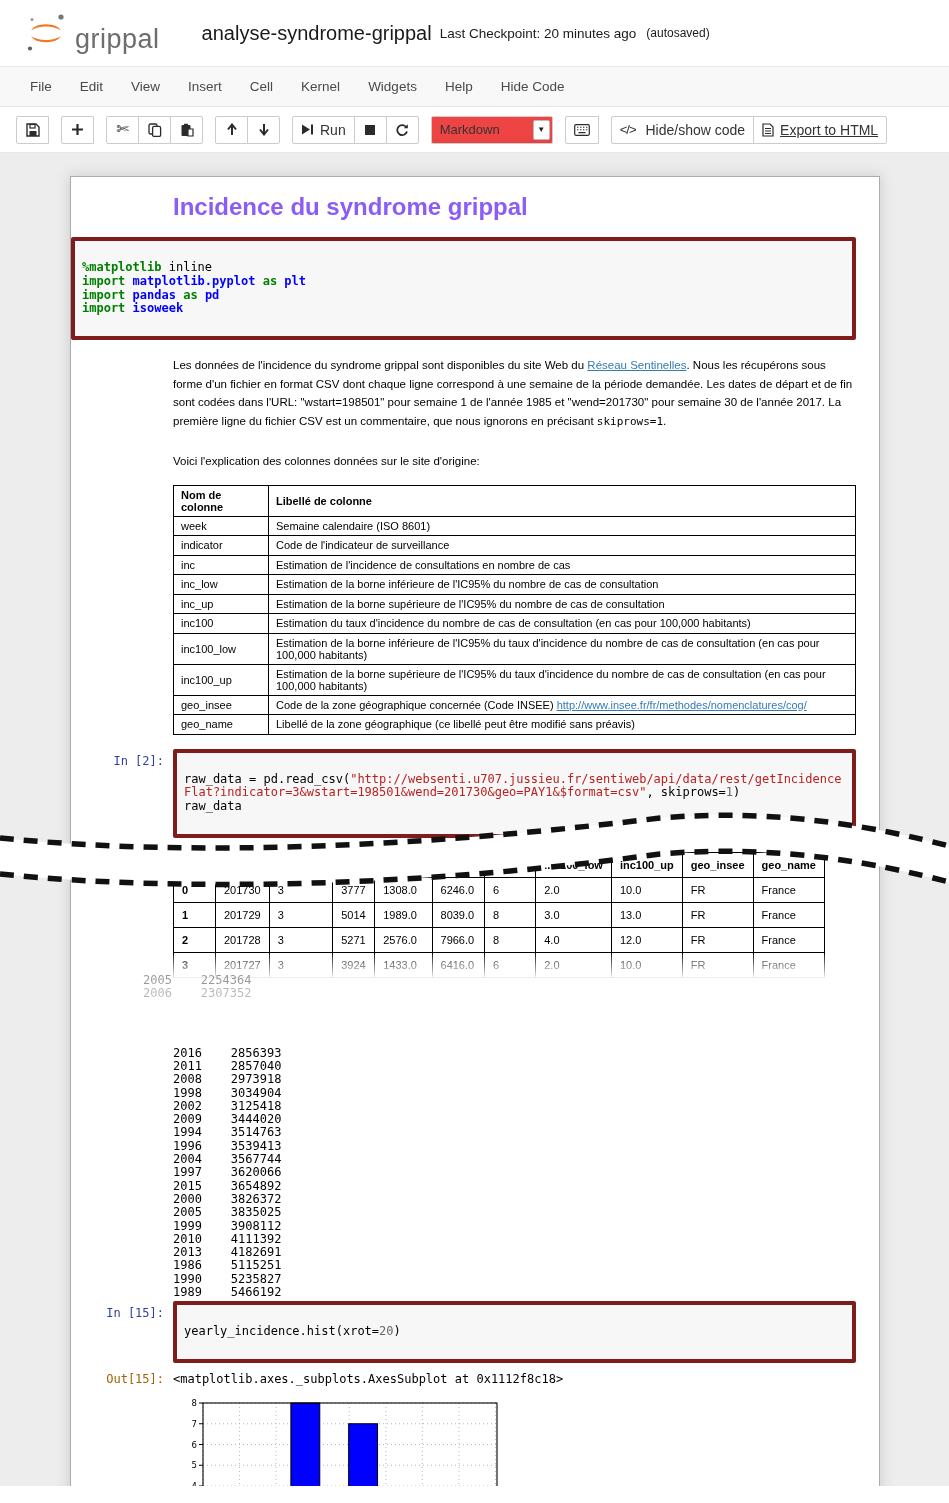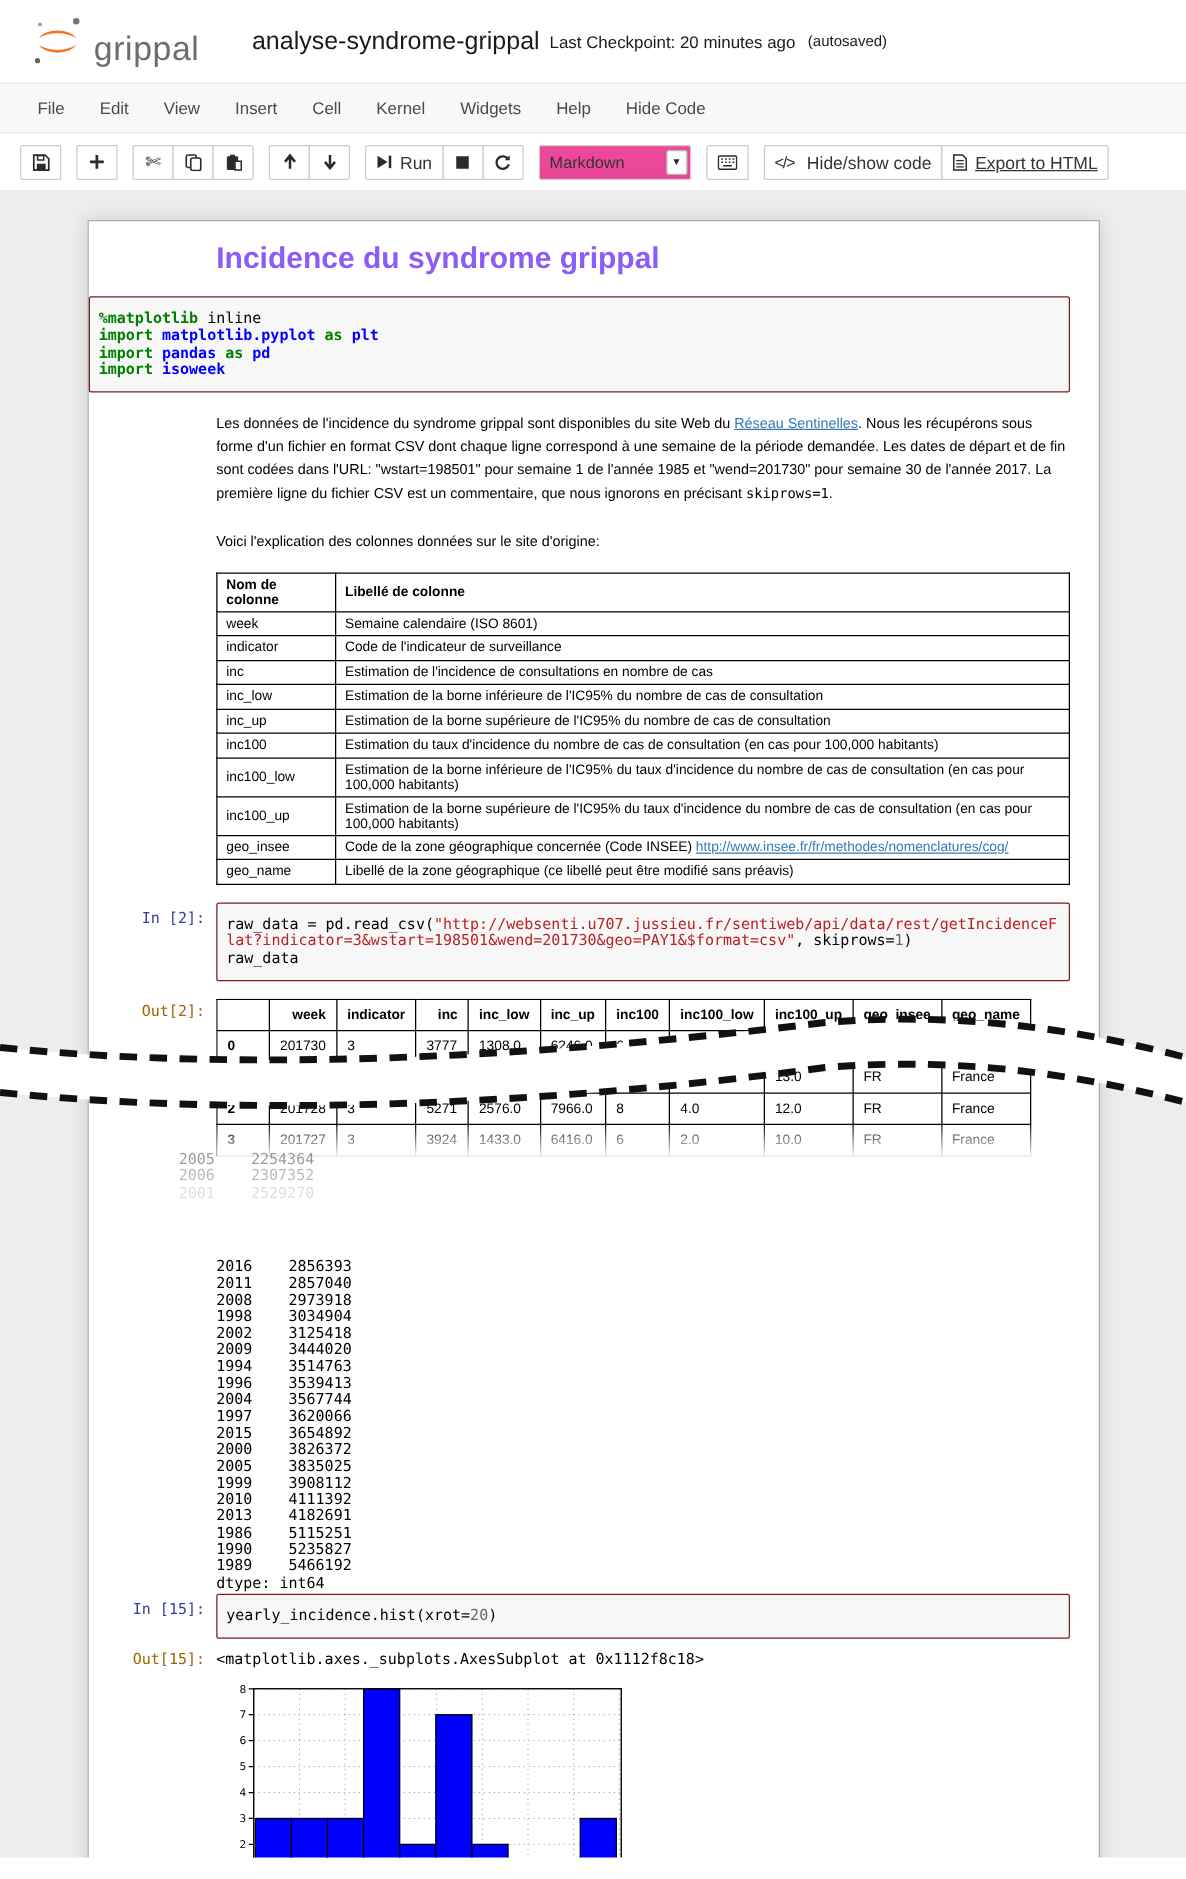--- a/index.html
+++ b/index.html
@@ -23,40 +23,40 @@
   
   .toolbar { height:46px; background:#fff; display:flex; align-items:center; padding-left:16px; border-bottom:1px solid #e7e7e7; white-space:nowrap; }
   .btn-group { display:flex; margin-right:12px; }
   .tb-btn { height:28px; min-width:33px; padding:0 8px; background:#fff; border:1px solid #cccccc; border-radius:2px;
             display:flex; align-items:center; justify-content:center; color:#333; font-size:14px; cursor:pointer; }
   .btn-group .tb-btn + .tb-btn { margin-left:-1px; border-radius:0 2px 2px 0;text-decoration:underline; }
   .btn-group .tb-btn:first-child { border-radius:2px 0 0 2px; }
   .tb-btn svg { display:block; }
   .tb-btn .lbl { margin-left:6px; font-size:14px; color:#333; }
   .glyph { font-family:"DejaVu Sans", sans-serif; font-size:15px; line-height:1; color:#2b2b2b; }
-  .sel { height:28px; width:122px; border:1px solid #ccc; border-radius:2px; background:#ec4899; display:flex; align-items:center; margin-right:12px; cursor:pointer; box-shadow:inset 0 -8px 10px -8px #00000014; }
+  .sel { height:28px; width:122px; border:1px solid #ccc; border-radius:2px; background:#ef4444; display:flex; align-items:center; margin-right:12px; cursor:pointer; box-shadow:inset 0 -8px 10px -8px #00000014; }
   .sel .sel-txt { flex:1; font-size:13px; color:#333; padding-left:8px; }
   .sel .sel-arrow { width:17px; height:20px; margin-right:2px; border:1px solid #bbb; border-radius:2px; background:#fdfdfd; display:flex; align-items:center; justify-content:center; font-size:8px; color:#222; }
   .code-tag { font-size:13px; color:#333; letter-spacing:-1px; margin-right:4px; }
 
   
   .page { position:relative; height:1333px; background:#ededed; padding-top:23px; overflow:hidden; }
   .card { position:relative; margin-left:70px; width:810px; min-height:1309px; background:#fff;
           border:1px solid #ababab; box-shadow:0 0 12px 1px rgba(87,87,87,.2); padding:14px 23px 30px 0; }
 
   .cellrow { display:flex; }
   .prompt-col { width:102px; flex:0 0 102px; text-align:right; padding-right:9px;
                 font-family:"DejaVu Sans Mono", monospace; font-size:12px; padding-top:5px; }
   .in-prompt { color:#303F9F; }
   .out-prompt { color:#a16207; }
   .inner { flex:1; min-width:0; }
 
   h1.nb-h1 { font-size:24px; font-weight:bold; color:#8b5cf6; margin:2px 0 16px 0; }
 
-  .input-area { background:#f7f7f7; border:1px solid #7f1d1d; border-radius:2px; padding:10px 7px;
+  .input-area { background:#f7f7f7; border:4px solid #7f1d1d; border-radius:2px; padding:20px 7px;
                 font-family:"DejaVu Sans Mono", monospace; font-size:12px; line-height:13.8px;
                 white-space:pre-wrap; word-break:break-all; cursor:text; }
   .cm-k { color:#008000; font-weight:bold; }
   .cm-nn { color:#0000FF; font-weight:bold; }
   .cm-s { color:#BA2121; }
   .cm-m { color:#666666; }
 
   .md p { font-size:11.5px; line-height:18.5px; color:#000; margin:14px 0; }
   .md a, a.link { color:#337ab7; text-decoration:underline; cursor:pointer; }
   .icode { font-family:"DejaVu Sans Mono", monospace; font-size:11px; }
@@ -369,31 +369,30 @@
                   <td>6</td>
                   <td>2.0</td>
                   <td>10.0</td>
                   <td>FR</td>
                   <td>France</td>
                 </tr>
               </tbody>
             </table>
           <div class="df-fade"></div>
         </div>
-        <div class="mono-out ghosts"><div>2005    2254364</div><div>2006    2307352</div><div>2001    2529270</div></div>
+        <div class="mono-out ghosts"><div>2005    2254364</div><div>2006    2307352</div></div>
       </div>
     </div>
 
     <div class="tear-spacer"></div>
 
     <div class="cellrow">
       <div class="prompt-col"></div>
       <div class="inner">
         <div class="mono-out"><div>2016    2856393</div><div>2011    2857040</div><div>2008    2973918</div><div>1998    3034904</div><div>2002    3125418</div><div>2009    3444020</div><div>1994    3514763</div><div>1996    3539413</div><div>2004    3567744</div><div>1997    3620066</div><div>2015    3654892</div><div>2000    3826372</div><div>2005    3835025</div><div>1999    3908112</div><div>2010    4111392</div><div>2013    4182691</div><div>1986    5115251</div><div>1990    5235827</div><div>1989    5466192</div></div>
-        <div class="mono-out">dtype: int64</div>
       </div>
     </div>
 
 
     <div class="cellrow" style="margin-top:2px;">
       <div class="prompt-col in-prompt">In [15]:</div>
       <div class="inner">
           <div class="input-area"><span>yearly_incidence.hist(xrot=</span><span class="cm-m">20</span><span>)</span></div>
         </div>
     </div>

